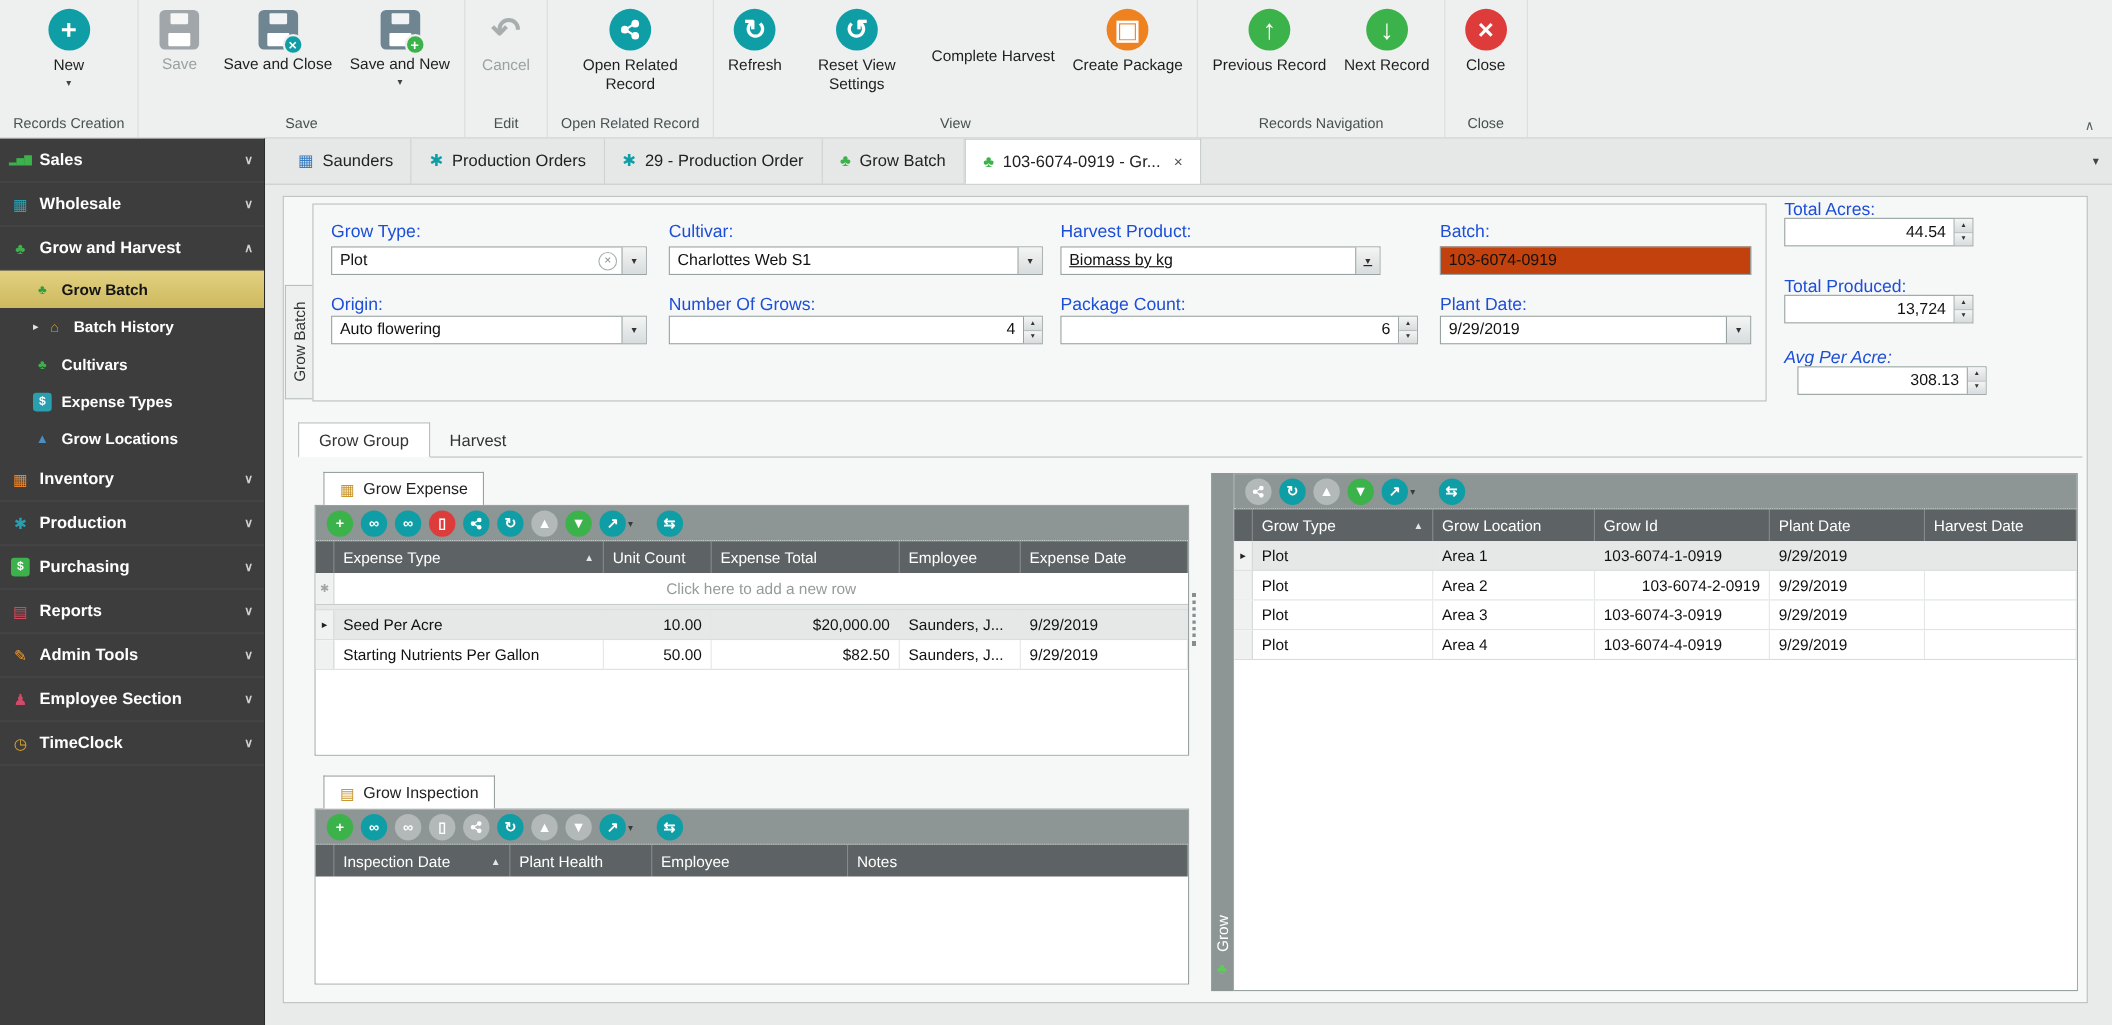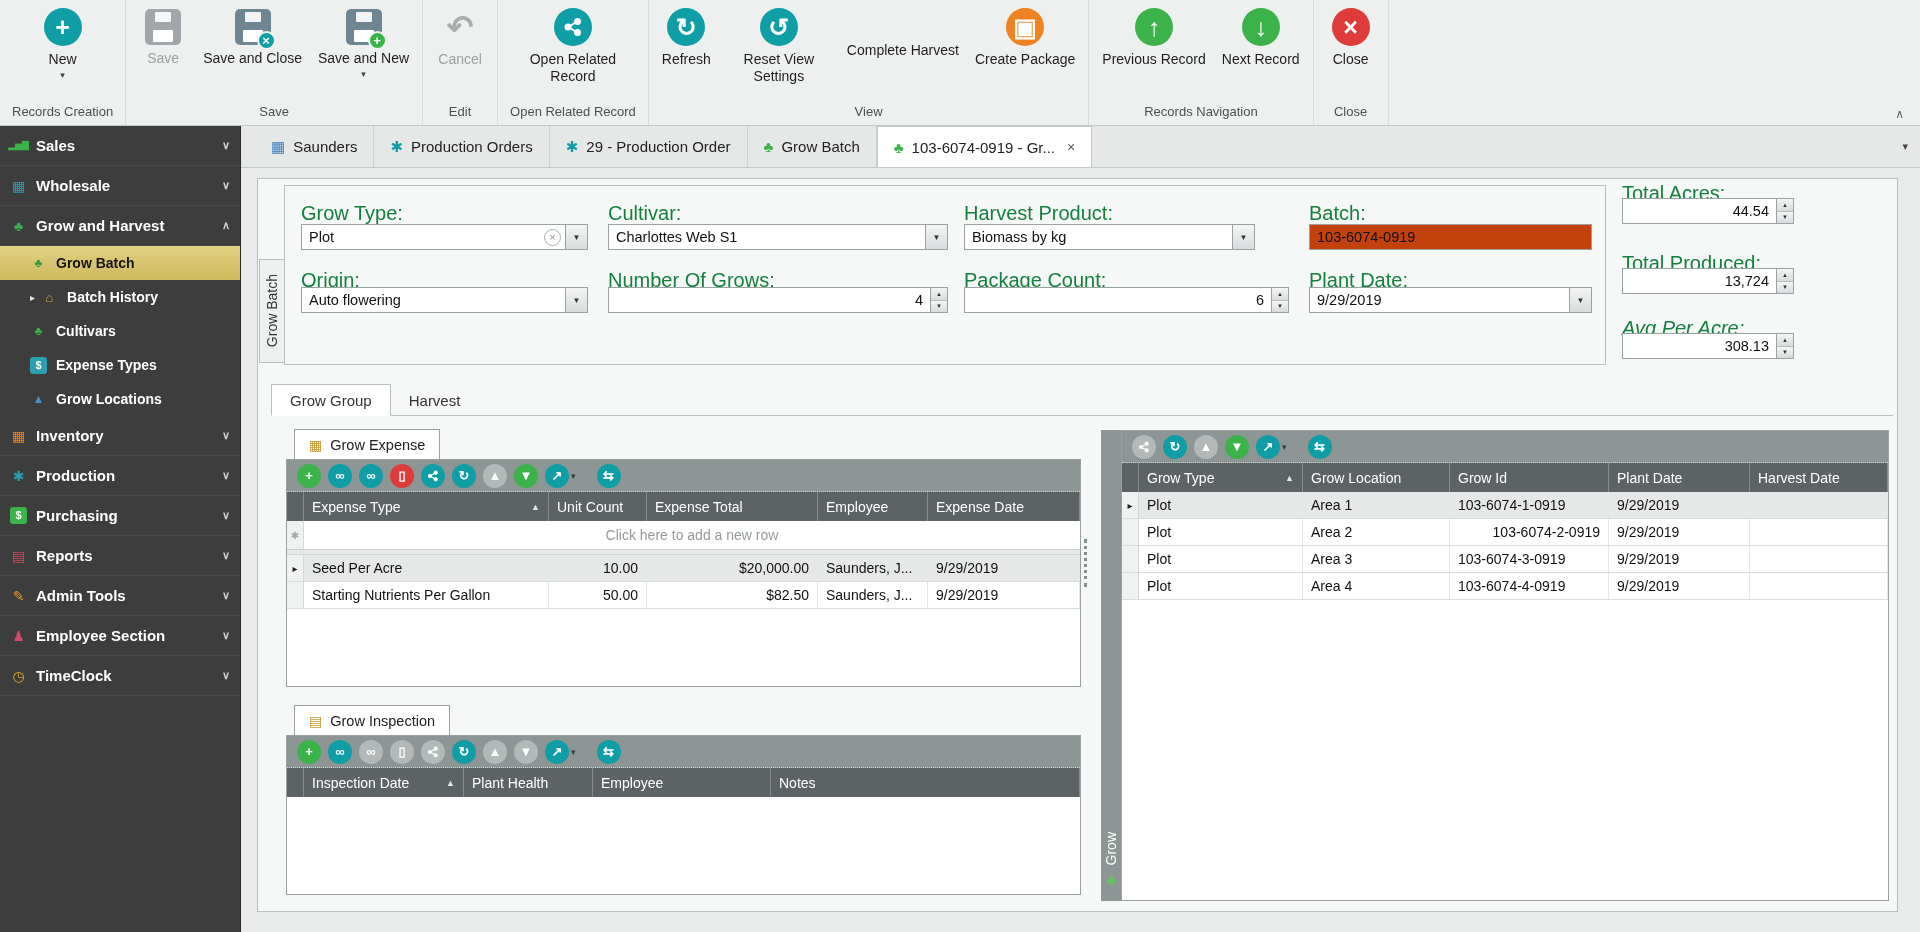--- a/index.html
+++ b/index.html
@@ -53,21 +53,21 @@
 
   
   #content{position:absolute;left:241px;top:168px;width:1679px;height:764px;background:#e9ebeb}
   #outer{position:absolute;left:16px;top:10px;width:1641px;height:734px;background:#f6f7f7;border:1px solid #b9bfbf}
 
   .vtab{position:absolute;background:#eef0f0;border:1px solid #b9bfbf;border-right:none;display:flex;align-items:center;justify-content:center}
   .vtab span{writing-mode:vertical-rl;transform:rotate(180deg);font-size:14px;color:#333;white-space:nowrap}
   #form-side-tab{left:1px;top:80px;width:25px;height:104px}
 
   #form-group{position:absolute;left:26px;top:6px;width:1322px;height:180px;border:1px solid #b9bfbf}
-  .flabel{position:absolute;font-size:20px;color:#15803d;white-space:nowrap}
+  .flabel{position:absolute;font-size:16px;color:#1d4ed8;white-space:nowrap}
   .fld{position:absolute;height:26px;background:#fff;border:1px solid #98a2a2;display:flex;align-items:center;font-size:14.5px;color:#111}
   .fld-value{flex:1;padding:0 7px;white-space:nowrap;overflow:hidden}
   .fld.num .fld-value{text-align:right}
   .fld.readonly{background:#c2410c}
   .fld-drop{width:22px;align-self:stretch;background:linear-gradient(#f4f5f5,#d8dcdc);border-left:1px solid #98a2a2;display:flex;align-items:center;justify-content:center;font-size:8px;color:#333;flex:none}
   .fld-clear{width:17px;height:17px;border:1px solid #a8b0b0;border-radius:50%;color:#8a9292;display:flex;align-items:center;justify-content:center;font-size:11px;margin-right:4px;flex:none}
   .fld-spin{width:17px;align-self:stretch;display:flex;flex-direction:column;border-left:1px solid #98a2a2;flex:none}
   .fld-spin span{flex:1;font-size:6px;display:flex;align-items:center;justify-content:center;background:linear-gradient(#f4f5f5,#d8dcdc);color:#333}
   .fld-spin span+span{border-top:1px solid #b8bebe}
   #stats{position:absolute;left:1364px;top:0;width:176px;height:210px}
@@ -344,21 +344,21 @@
             <span class="fld-value">Plot</span>
             <span class="fld-clear">×</span>
             <span class="fld-drop">▼</span>
           </div>
           <div class="flabel" style="left: 323px; top: 16px;">Cultivar:</div>
           <div class="fld" style="left: 323px; top: 38px; width: 340px;">
             <span class="fld-value">Charlottes Web S1</span>
             <span class="fld-drop">▼</span>
           </div>
           <div class="flabel" style="left: 679px; top: 16px;">Harvest Product:</div>
-          <div class="fld" style="left: 679px; top: 38px; width: 291px;">
+          <div class="fld" style="left: 679px; top: 38px; width: 291px; text-decoration: underline;">
             <span class="fld-value">Biomass by kg</span>
             <span class="fld-drop">▼</span>
           </div>
           <div class="flabel" style="left: 1024px; top: 16px;">Batch:</div>
           <div class="fld readonly" style="left: 1024px; top: 38px; width: 283px;">
             <span class="fld-value">103-6074-0919</span>
           </div>
           <div class="flabel" style="left: 16px; top: 83px;">Origin:</div>
           <div class="fld" style="left: 16px; top: 101px; width: 287px;">
             <span class="fld-value">Auto flowering</span>
@@ -397,21 +397,21 @@
           </div>
           <div class="flabel" style="left: 0px; top: 73px;">Total Produced:</div>
           <div class="fld num" style="left: 0px; top: 89px; width: 172px;">
             <span class="fld-value">13,724</span>
             <span class="fld-spin">
               <span>▲</span>
               <span>▼</span>
             </span>
           </div>
           <div class="flabel" style="left: 0px; top: 138px; font-style: italic;">Avg Per Acre:</div>
-          <div class="fld num" style="left: 0px; top: 154px; width: 172px; padding-left: 31px;">
+          <div class="fld num" style="left: 12px; top: 154px; width: 172px; padding-left: 31px;">
             <span class="fld-value">308.13</span>
             <span class="fld-spin">
               <span>▲</span>
               <span>▼</span>
             </span>
           </div>
         </div>
 
       <div id="subtabs">
           <div class="subtab active">

